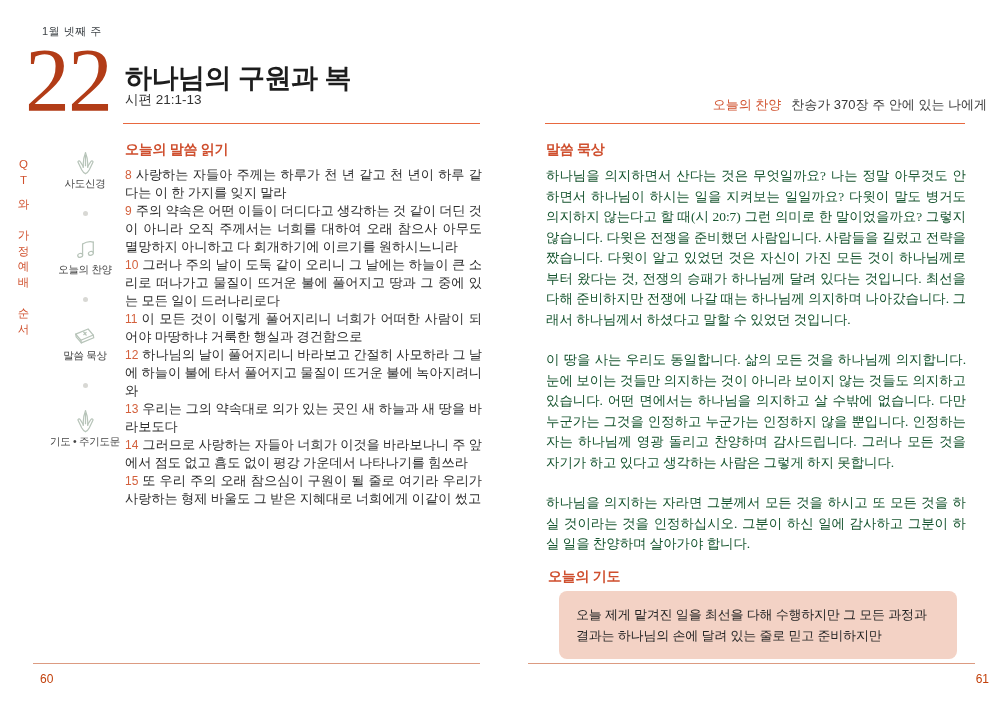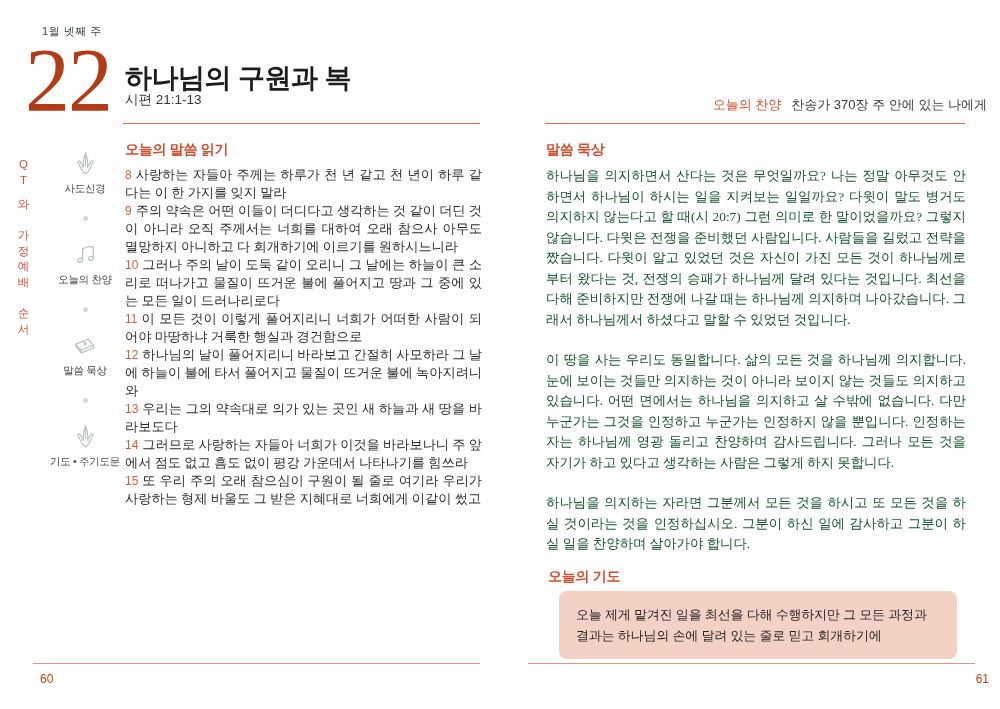--- a/index.html
+++ b/index.html
@@ -29,21 +29,21 @@
     position:absolute;left:17px;top:158px;writing-mode:vertical-rl;text-orientation:upright;
     font-size:11.5px;color:#d0512e;letter-spacing:4px;line-height:1;
   }
   .sidebar-icons{
     position:absolute;left:46px;top:150px;width:78px;
     display:flex;flex-direction:column;align-items:center;
   }
   .order-item{display:flex;flex-direction:column;align-items:center;}
   .order-item .icon{width:27px;height:27px;color:#b7c4b9;}
   .order-item .icon svg{width:100%;height:100%;display:block;}
-  .order-item .ilabel{margin-top:5px;font-size:10.5px;color:#454545;white-space:nowrap;letter-spacing:-.3px;}
+  .order-item .ilabel{font-size:10.5px;color:#454545;white-space:nowrap;letter-spacing:-.3px;}
   .dot-sep{width:5px;height:5px;border-radius:50%;background:#d8d8d4;margin:20px 0;}
   
   .section-heading{font-size:14px;font-weight:700;color:#cf4f2e;letter-spacing:-.3px;}
   .reading-heading{position:absolute;left:125px;top:141px;}
   .verses{
     position:absolute;left:125px;top:166px;width:357px;
     font-family:"Liberation Serif",serif;font-size:13.2px;line-height:18px;
     text-align:justify;color:#2c2c2c;
   }
   .verse{margin:0;}
@@ -164,20 +164,20 @@
 
   <div class="section-heading meditation-heading">말씀 묵상</div>
 
   <div class="paragraphs">
     <p>하나님을 의지하면서 산다는 것은 무엇일까요? 나는 정말 아무것도 안 하면서 하나님이 하시는 일을 지켜보는 일일까요? 다윗이 말도 병거도 의지하지 않는다고 할 때(시 20:7) 그런 의미로 한 말이었을까요? 그렇지 않습니다. 다윗은 전쟁을 준비했던 사람입니다. 사람들을 길렀고 전략을 짰습니다. 다윗이 알고 있었던 것은 자신이 가진 모든 것이 하나님께로부터 왔다는 것, 전쟁의 승패가 하나님께 달려 있다는 것입니다. 최선을 다해 준비하지만 전쟁에 나갈 때는 하나님께 의지하며 나아갔습니다. 그래서 하나님께서 하셨다고 말할 수 있었던 것입니다.</p>
     <p>이 땅을 사는 우리도 동일합니다. 삶의 모든 것을 하나님께 의지합니다. 눈에 보이는 것들만 의지하는 것이 아니라 보이지 않는 것들도 의지하고 있습니다. 어떤 면에서는 하나님을 의지하고 살 수밖에 없습니다. 다만 누군가는 그것을 인정하고 누군가는 인정하지 않을 뿐입니다. 인정하는 자는 하나님께 영광 돌리고 찬양하며 감사드립니다. 그러나 모든 것을 자기가 하고 있다고 생각하는 사람은 그렇게 하지 못합니다.</p>
     <p>하나님을 의지하는 자라면 그분께서 모든 것을 하시고 또 모든 것을 하실 것이라는 것을 인정하십시오. 그분이 하신 일에 감사하고 그분이 하실 일을 찬양하며 살아가야 합니다.</p>
   </div>
 
   <div class="section-heading prayer-heading">오늘의 기도</div>
-  <div class="prayer-box">오늘 제게 맡겨진 일을 최선을 다해 수행하지만 그 모든 과정과 결과는 하나님의 손에 달려 있는 줄로 믿고 회개하기에</div>
+  <div class="prayer-box">오늘 제게 맡겨진 일을 최선을 다해 수행하지만 그 모든 과정과 결과는 하나님의 손에 달려 있는 줄로 믿고 준비하지만</div>
 
   <div class="rule rule-footer rule-left-footer"></div>
   <div class="rule rule-footer rule-right-footer"></div>
   <div class="page-number page-number-left">60</div>
   <div class="page-number page-number-right">61</div>
 
 </div>
 
 </body></html>

